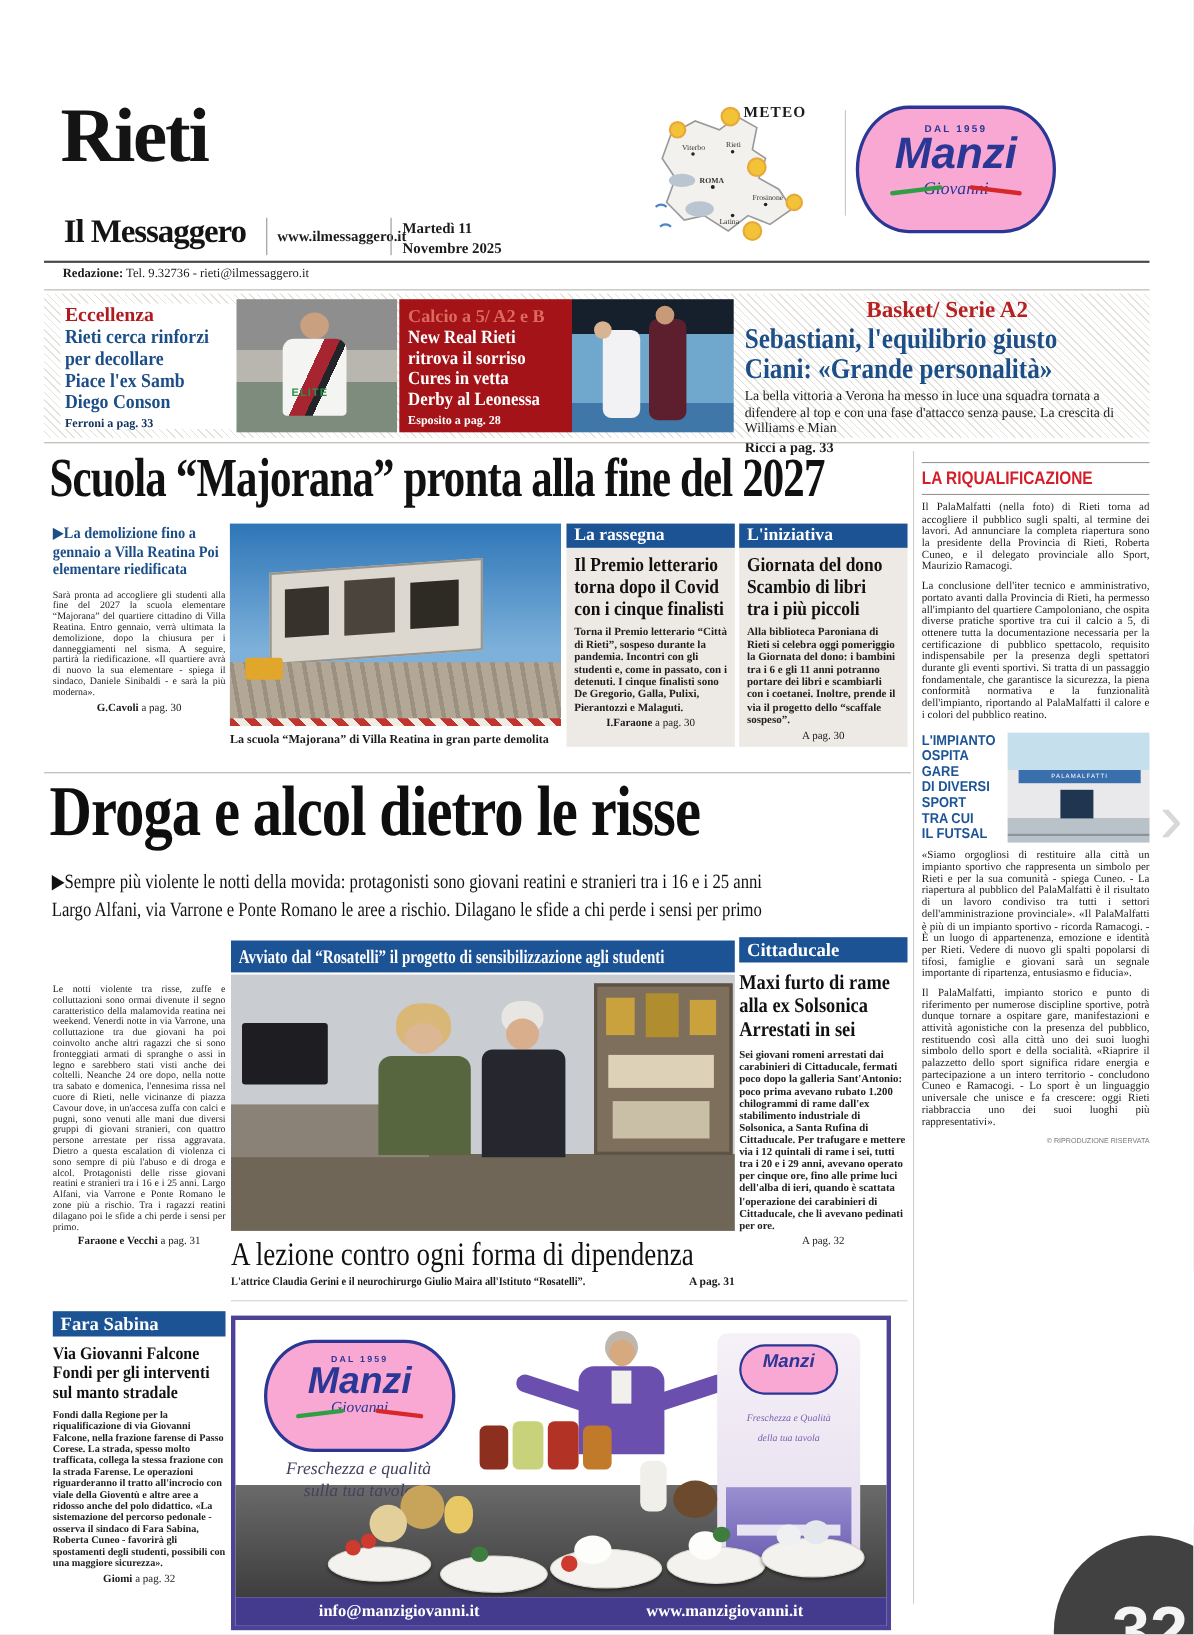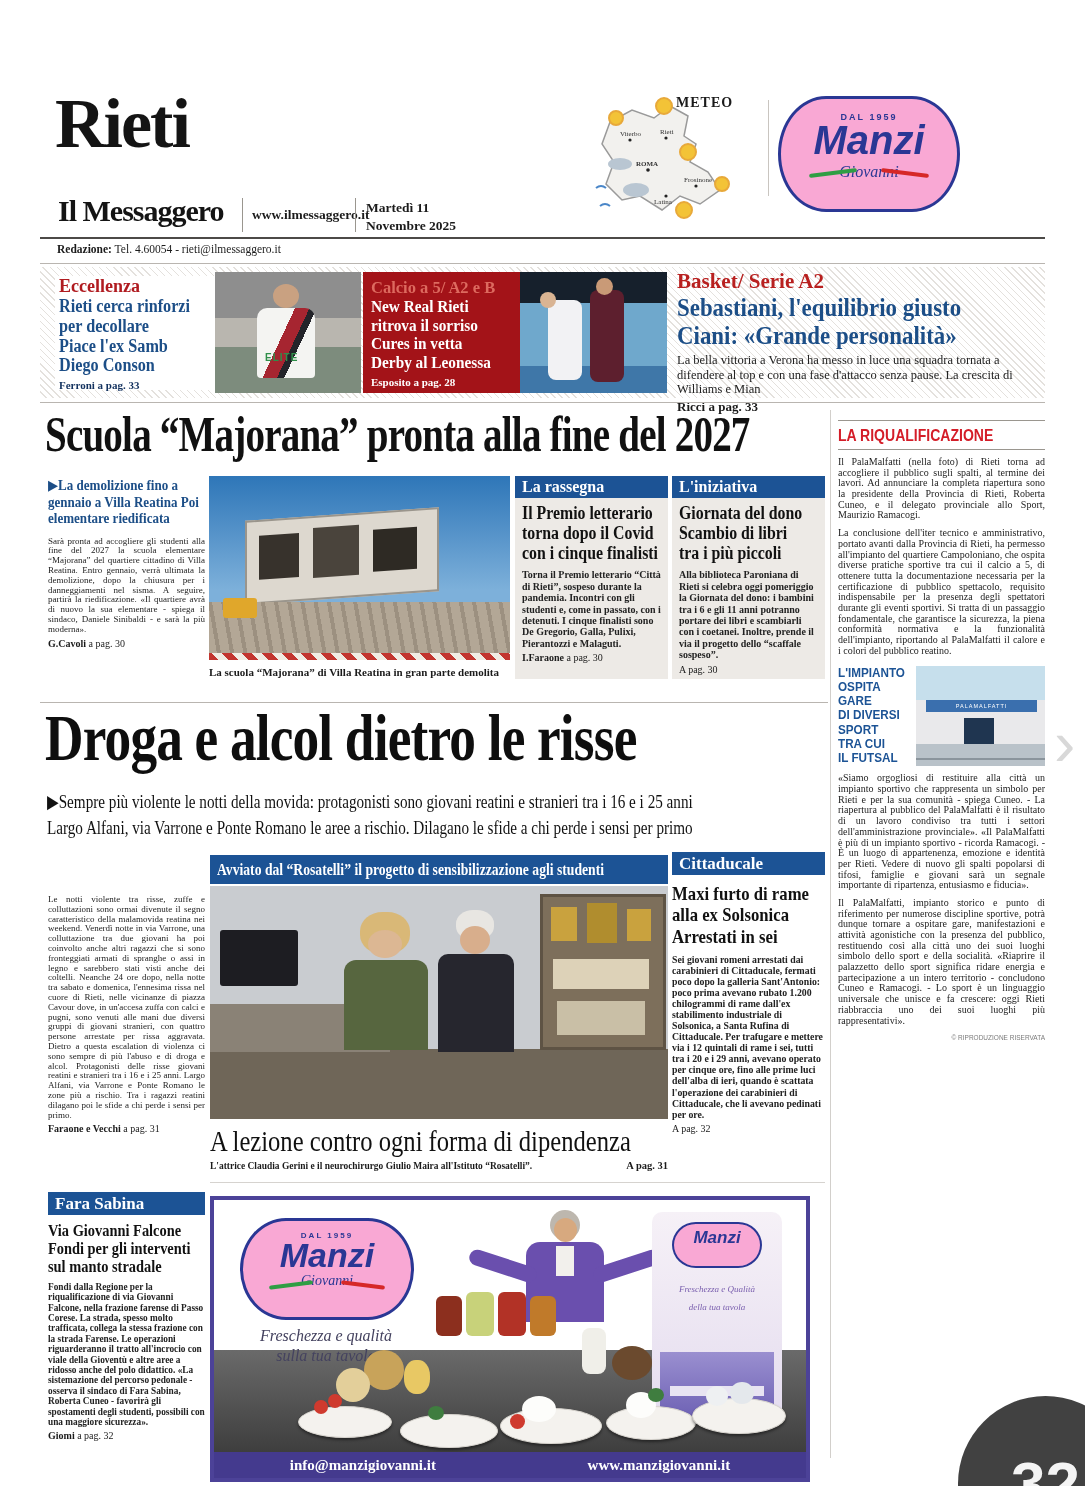--- a/index.html
+++ b/index.html
@@ -3,21 +3,21 @@
 <meta charset="utf-8">
 <style>
   html,body{margin:0;padding:0;background:#e9e7e4;}
   #page{position:relative;width:1085px;height:1486px;background:#fff;overflow:hidden;
         font-family:"Liberation Serif","DejaVu Serif",serif;color:#1b1b1b;}
   .abs{position:absolute;}
   .sans{font-family:"Liberation Sans","DejaVu Sans",sans-serif;}
   .b{font-weight:bold;}
   .ml{white-space:pre-line;}
   .j{text-align:justify;}
-  .r{text-align:left;}
+  .r{text-align:center;}
   .cx78{transform:scaleX(.78);transform-origin:0 0;width:128.2%;}
   .cx82{transform:scaleX(.82);transform-origin:0 0;width:122%;}
   .cx88{transform:scaleX(.88);transform-origin:0 0;width:113.6%;}
   .cx90{transform:scaleX(.90);transform-origin:0 0;width:111.1%;}
   .rule{position:absolute;background:#b9b5b0;height:1px;}
   .vrule{position:absolute;background:#d2cfcb;width:1px;}
   .blue{color:#1c4e87;}
   .red{color:#b01b20;}
   .bodytxt{font-size:9px;line-height:1.09;color:#1c1c1c;}
   .byline{font-size:10px;margin-top:3px;}
@@ -111,21 +111,21 @@
   <div class="abs manzi-pill" style="left:778px;top:96px;width:176px;height:110px;">
     <div class="m-dal sans">DAL 1959</div>
     <div class="m-name">Manzi</div>
     <div class="m-bar" style="left:28px;top:72px;background:#2f9e44;transform:rotate(-7deg);"></div>
     <div class="m-bar" style="right:28px;top:72px;background:#d62828;transform:rotate(7deg);"></div>
     <div class="m-sig">Giovanni</div>
   </div>
 
   <div class="rule" style="left:40px;top:237px;width:1005px;height:2px;background:#4c4a47;"></div>
   <div class="abs" style="left:57px;top:243px;font-size:11.5px;">
-    <span class="b">Redazione:</span><span> Tel. 4.60054 - rieti@ilmessaggero.it</span>
+    <span class="b">Redazione:</span><span> Tel. 9.32736 - rieti@ilmessaggero.it</span>
   </div>
   <div class="rule" style="left:40px;top:263px;width:1005px;"></div>
 
   <div class="abs" id="strip">
 
     <div class="abs" style="left:15px;top:9px;width:162px;height:114px;background:#fff;padding:0 0 0 4px;">
       <div class="b red" style="font-size:18px;">Eccellenza</div>
       <div class="b blue ml cx90" style="font-size:18px;line-height:1.1;">Rieti cerca rinforzi
 per decollare
 Piace l'ex Samb
@@ -150,21 +150,21 @@
     </div>
 
     <div class="photo" style="left:480px;top:5px;width:147px;height:121px;background:linear-gradient(#16202c 0 26%,#6fa8cc 26% 78%,#3f77a8 78% 100%);">
       <div class="abs" style="left:28px;top:28px;width:34px;height:80px;border-radius:8px;background:#f2f2f4;"></div>
       <div class="abs" style="left:20px;top:20px;width:16px;height:16px;border-radius:50%;background:#d9b493;"></div>
       <div class="abs" style="left:70px;top:18px;width:34px;height:92px;border-radius:8px;background:#5d1f2e;"></div>
       <div class="abs" style="left:76px;top:6px;width:17px;height:17px;border-radius:50%;background:#c99a77;"></div>
     </div>
 
     <div class="abs" style="left:637px;top:2px;width:368px;">
-      <div class="b" style="font-size:21px;color:#b8201f;">Basket/ Serie A2</div>
+      <div class="b" style="font-size:21px;color:#b8201f;text-align:center;">Basket/ Serie A2</div>
       <div class="b blue ml cx88" style="font-size:26px;line-height:1.06;">Sebastiani, l'equilibrio giusto
 Ciani: «Grande personalità»</div>
       <div style="font-size:12.5px;line-height:1.16;margin-top:4px;color:#222;">La bella vittoria a Verona ha messo in luce una squadra tornata a difendere al top e con una fase d'attacco senza pause. La crescita di Williams e Mian</div>
       <div class="b" style="font-size:13px;margin-top:2px;">Ricci a pag. 33</div>
     </div>
   </div>
   <div class="rule" style="left:40px;top:402px;width:1005px;"></div>
 
   <div class="abs b cx78" style="left:45px;top:408px;font-size:50px;letter-spacing:-1px;color:#111;line-height:1.05;">Scuola “Majorana” pronta alla fine del 2027</div>
 

